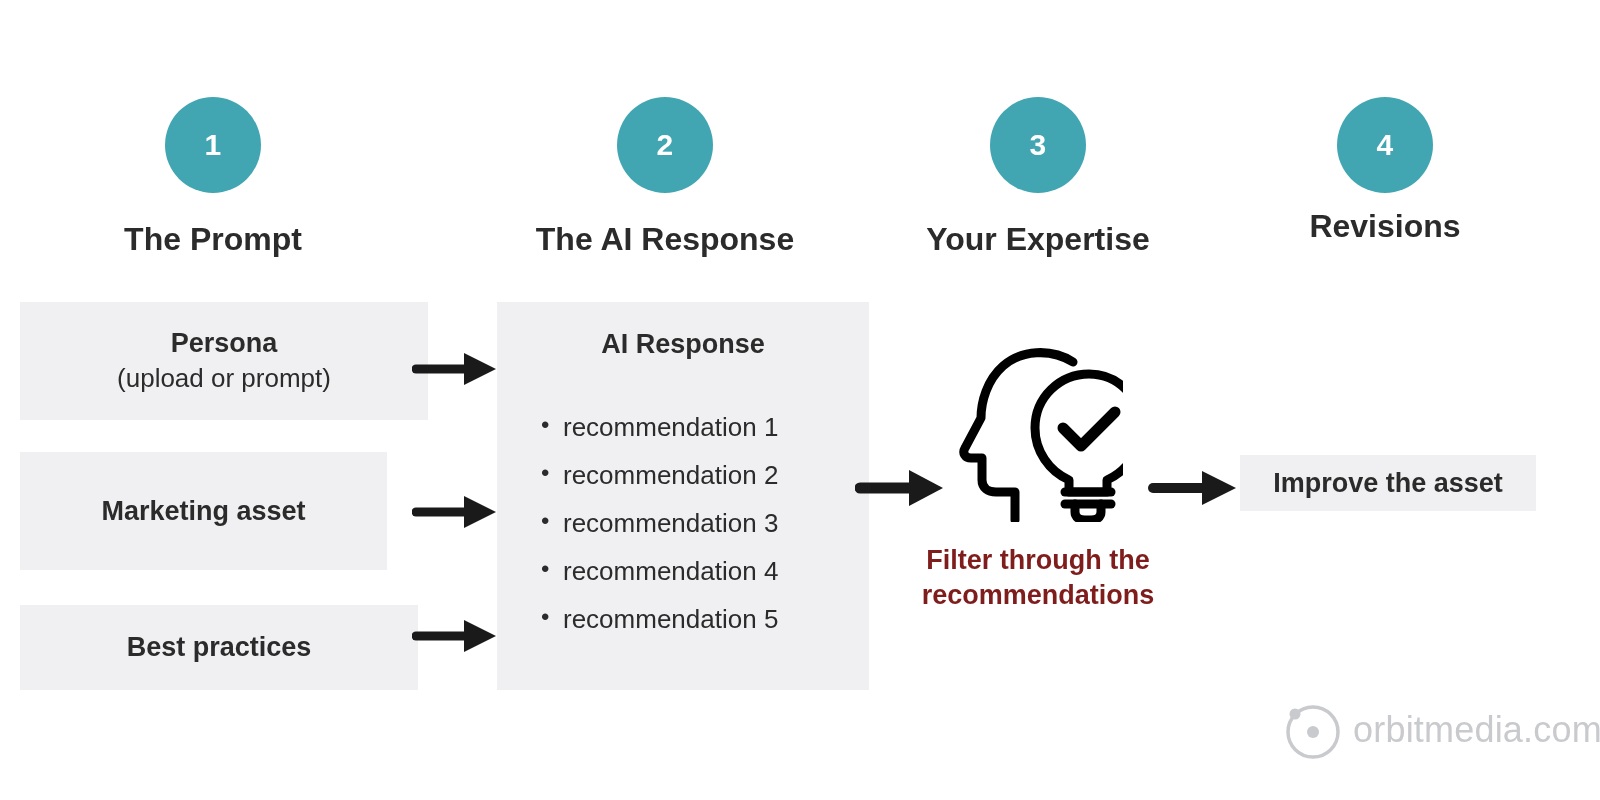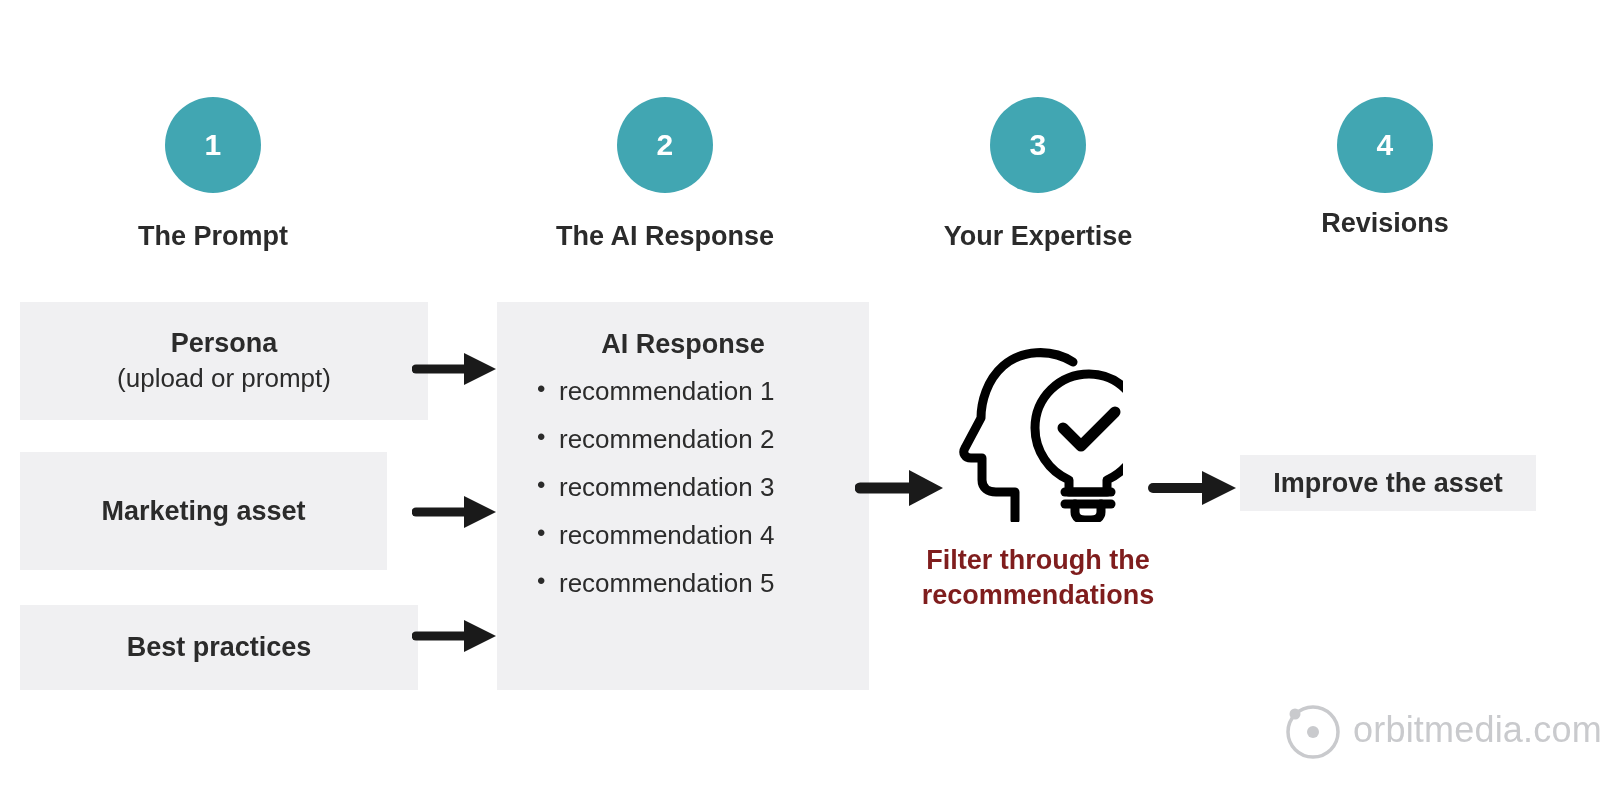--- a/index.html
+++ b/index.html
@@ -35,21 +35,21 @@
   .step-num {
     color: #ffffff;
     font-size: 30px;
     font-weight: bold;
     line-height: 1;
     letter-spacing: 0.5px;
   }
   .step-label {
     position: absolute;
     text-align: left;
-    font-size: 27px;
+    font-size: 32px;
     font-weight: bold;
     color: #2b2b2b;
     white-space: nowrap;
     transform: translateX(-50%);
   }
 
   
   .gbox {
     position: absolute;
     background: #f0f0f2;
@@ -73,25 +73,25 @@
     line-height: 1.22;
     text-align: center;
     margin-top: 3px;
   }
 
   
   #ai-response-box {
     justify-content: flex-start;
     padding-top: 26px;
   }
-  #ai-response-box .title { margin-bottom: 6px; }
+  #ai-response-box .title { margin-bottom: 26px; }
   .rec-list {
     list-style: none;
-    margin: 0;
-    padding: 0 0 0 40px;
+    margin: 16px;
+    padding: 0 0 0 28px;
     align-self: flex-start;
     text-align: right;
   }
   .rec-list li {
     font-size: 26px;
     color: #2b2b2b;
     line-height: 1.0;
     padding: 11px 0;
     position: relative;
     padding-left: 22px;

